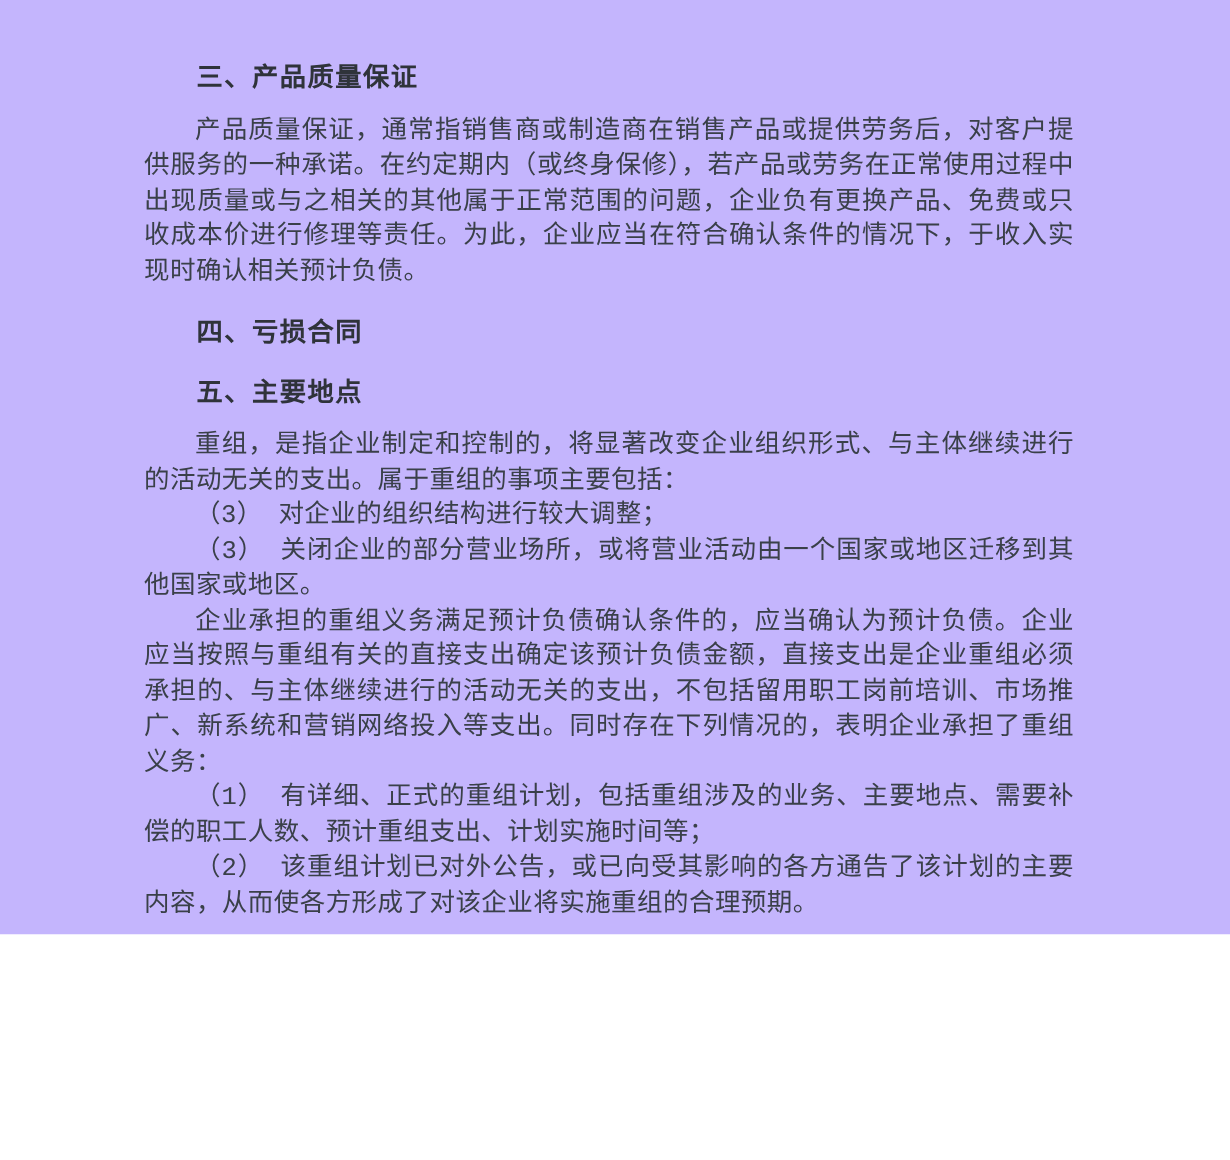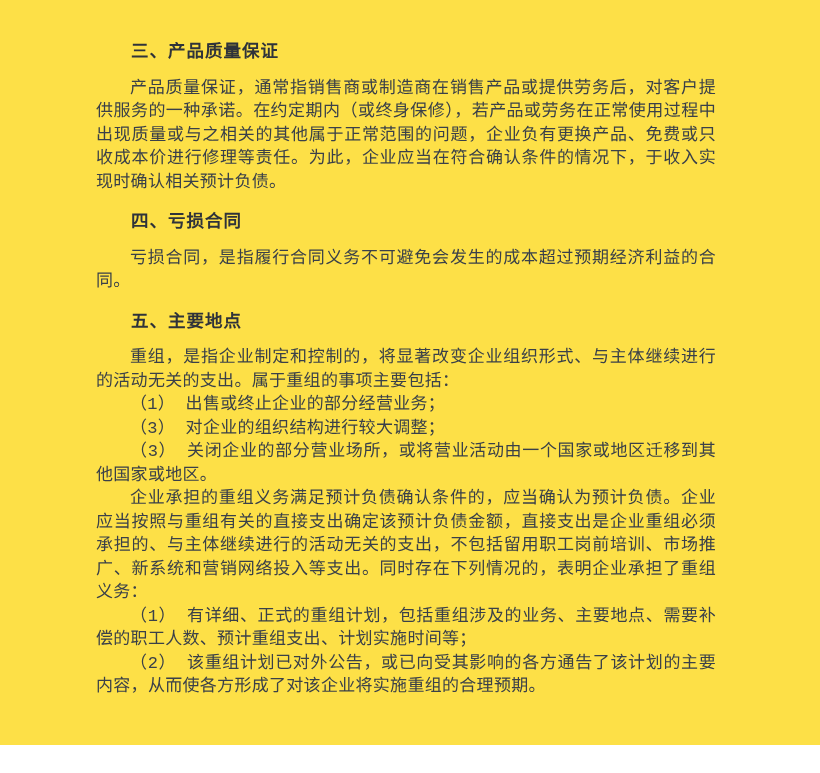--- a/index.html
+++ b/index.html
@@ -3,22 +3,22 @@
 <meta charset="utf-8">
 <style>
   html, body {
     margin: 0;
     padding: 0;
     background: #ffffff;
   }
   .page {
     position: relative;
     width: 820px;
-    height: 745px;
-    background: #fde047;
+    height: 623px;
+    background: #c4b5fd;
     overflow: hidden;
     box-sizing: border-box;
     padding: 40px 104px 0 96px;
   }
   .content {
     width: 620px;
   }
   .sec-heading {
     font-family: "Liberation Sans", "DejaVu Sans", sans-serif;
     font-weight: 700;
@@ -45,23 +45,21 @@
   }
 </style>
 </head>
 <body>
 
 <div class="page">
   <div class="content">
       <h2 class="sec-heading">三、产品质量保证</h2>
       <p class="para">产品质量保证，通常指销售商或制造商在销售产品或提供劳务后，对客户提供服务的一种承诺。在约定期内（或终身保修），若产品或劳务在正常使用过程中出现质量或与之相关的其他属于正常范围的问题，企业负有更换产品、免费或只收成本价进行修理等责任。为此，企业应当在符合确认条件的情况下，于收入实现时确认相关预计负债。</p>
       <h2 class="sec-heading">四、亏损合同</h2>
-      <p class="para">亏损合同，是指履行合同义务不可避免会发生的成本超过预期经济利益的合同。</p>
       <h2 class="sec-heading">五、主要地点</h2>
       <p class="para">重组，是指企业制定和控制的，将显著改变企业组织形式、与主体继续进行的活动无关的支出。属于重组的事项主要包括：</p>
-      <p class="para">（1） 出售或终止企业的部分经营业务；</p>
       <p class="para">（3） 对企业的组织结构进行较大调整；</p>
       <p class="para">（3） 关闭企业的部分营业场所，或将营业活动由一个国家或地区迁移到其他国家或地区。</p>
       <p class="para">企业承担的重组义务满足预计负债确认条件的，应当确认为预计负债。企业应当按照与重组有关的直接支出确定该预计负债金额，直接支出是企业重组必须承担的、与主体继续进行的活动无关的支出，不包括留用职工岗前培训、市场推广、新系统和营销网络投入等支出。同时存在下列情况的，表明企业承担了重组义务：</p>
       <p class="para">（1） 有详细、正式的重组计划，包括重组涉及的业务、主要地点、需要补偿的职工人数、预计重组支出、计划实施时间等；</p>
       <p class="para">（2） 该重组计划已对外公告，或已向受其影响的各方通告了该计划的主要内容，从而使各方形成了对该企业将实施重组的合理预期。</p>
     </div>
 </div>
 
 </body></html>

